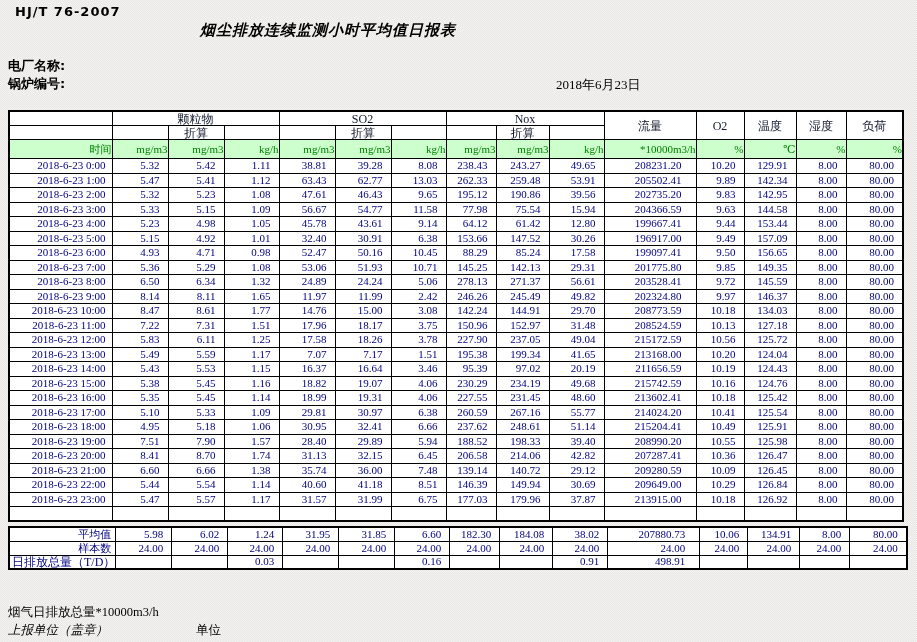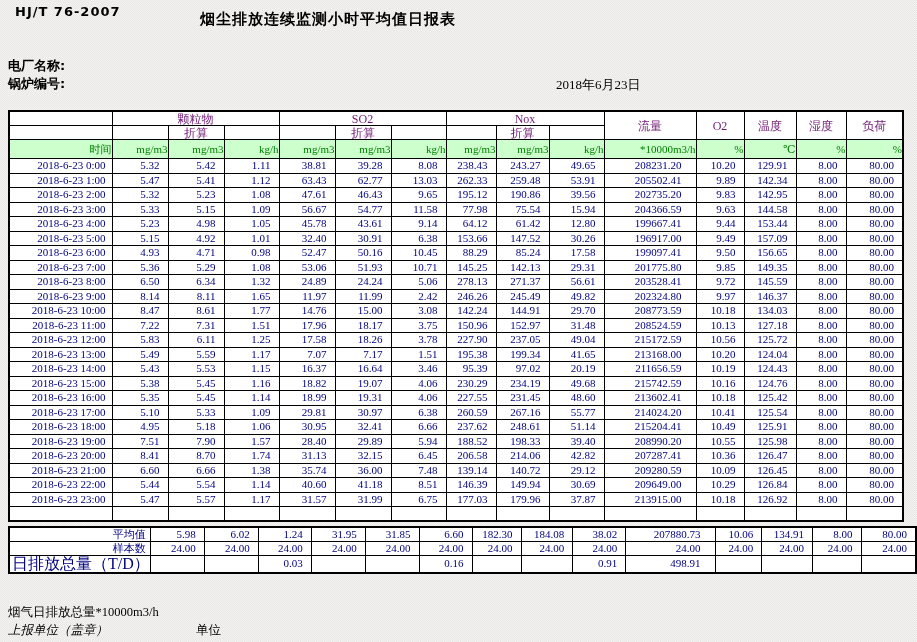--- a/index.html
+++ b/index.html
@@ -5,46 +5,46 @@
   html,body{margin:0;padding:0;}
   .page{
     position:relative;width:917px;height:642px;overflow:hidden;
     background-color:#efeeec;
     background-image:repeating-conic-gradient(#f3f2f0 0% 25%, #e9e8e6 0% 50%);
     background-size:2px 2px;
     font-family:"DejaVu Sans","Liberation Sans",sans-serif;
     color:#000;
   }
   .std{position:absolute;left:15px;top:4px;font-size:13px;font-weight:bold;letter-spacing:1px;}
-  .title{position:absolute;left:200px;top:10px;font-size:15px;font-weight:bold;letter-spacing:1px;}
+  .title{position:absolute;left:200px;top:21px;font-size:15px;font-weight:bold;letter-spacing:1px;font-style:italic;}
   .lbl{position:absolute;font-size:13px;font-weight:bold;}
   .plant{left:8px;top:57px;}
   .boiler{left:8px;top:75px;}
   .date{position:absolute;left:556px;top:76px;font-size:13px;font-weight:normal;font-family:"Liberation Serif","DejaVu Serif",serif;}
   table{
     border-collapse:collapse;table-layout:fixed;position:absolute;left:8px;
     background:#fff;border:2px solid #000;
     font-family:"Liberation Serif","DejaVu Serif",serif;
   }
   .main{top:110px;}
   .summary{top:526px;}
   td{
     border:1px solid #000;padding:0 8px 0 0;font-size:11px;line-height:1;
     color:#000080;white-space:nowrap;overflow:hidden;text-align:right;
   }
-  thead td{color:#701a75;text-align:center;padding:0;font-size:12px;}
+  thead td{color:#0f172a;text-align:center;padding:0;font-size:12px;}
   thead tr.r1 td, thead tr.r2 td{height:13px;}
   thead tr.r3 td{height:18px;}
   td.g{background:#ccffcc;color:#008000;font-size:11px;text-align:right;padding:0;}
   tbody tr{height:14.5px;}
   .summary tbody tr{height:14px;}
   td.time{padding-right:6px;}
   td.flow{padding-right:14px;}
   td.slabel{padding-right:4px;}
-  td.left{text-align:left;padding:0 0 0 2px;overflow:visible;font-size:16px;}
+  td.left{text-align:left;padding:0 0 0 2px;overflow:visible;font-size:12px;}
   .foot{position:absolute;font-size:12.5px;font-family:"Liberation Serif","DejaVu Serif",serif;}
   .foot1{left:8px;top:604px;font-family:Liberation Serif, serif;}
   .foot2{left:8px;top:622px;font-style:italic;}
   .foot3{left:196px;top:622px;}
 </style>
 </head>
 <body>
 
 <div class="page">
   <div class="std">HJ/T  76-2007</div>

